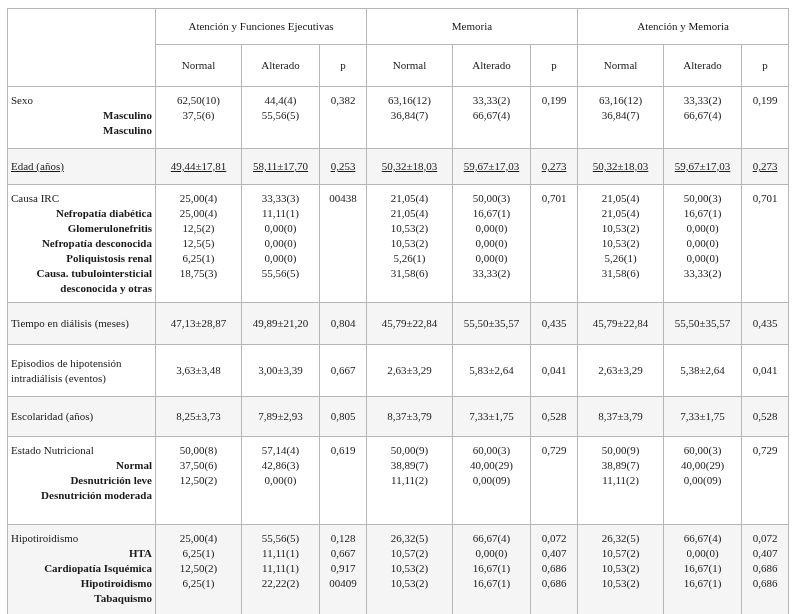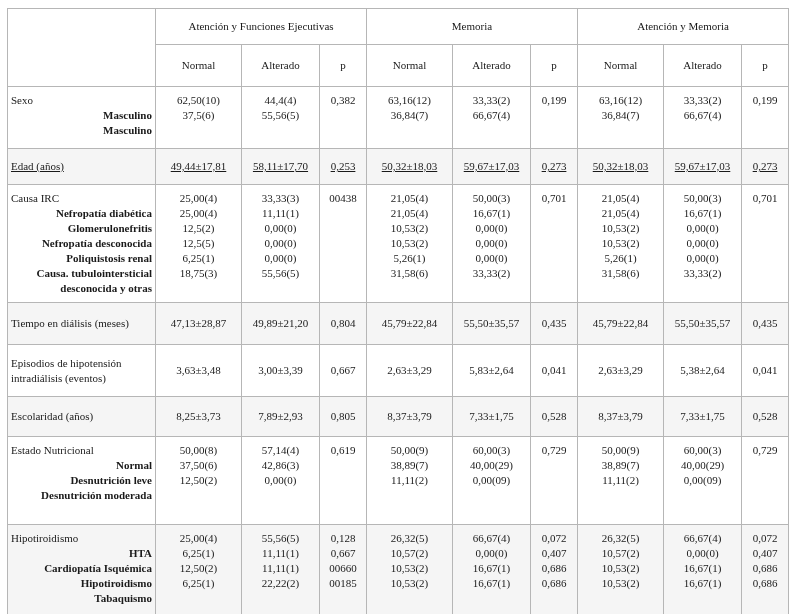--- a/index.html
+++ b/index.html
@@ -401,22 +401,22 @@
           </td>
           <td class="data-cell">
             <span class="cell-line">55,56(5)</span>
             <span class="cell-line">11,11(1)</span>
             <span class="cell-line">11,11(1)</span>
             <span class="cell-line">22,22(2)</span>
           </td>
           <td class="data-cell p-cell">
             <span class="cell-line">0,128</span>
             <span class="cell-line">0,667</span>
-            <span class="cell-line">00660</span>
-            <span class="cell-line">00185</span>
+            <span class="cell-line">0,917</span>
+            <span class="cell-line">00409</span>
           </td>
           <td class="data-cell">
             <span class="cell-line">26,32(5)</span>
             <span class="cell-line">10,57(2)</span>
             <span class="cell-line">10,53(2)</span>
             <span class="cell-line">10,53(2)</span>
           </td>
           <td class="data-cell">
             <span class="cell-line">66,67(4)</span>
             <span class="cell-line">0,00(0)</span>

